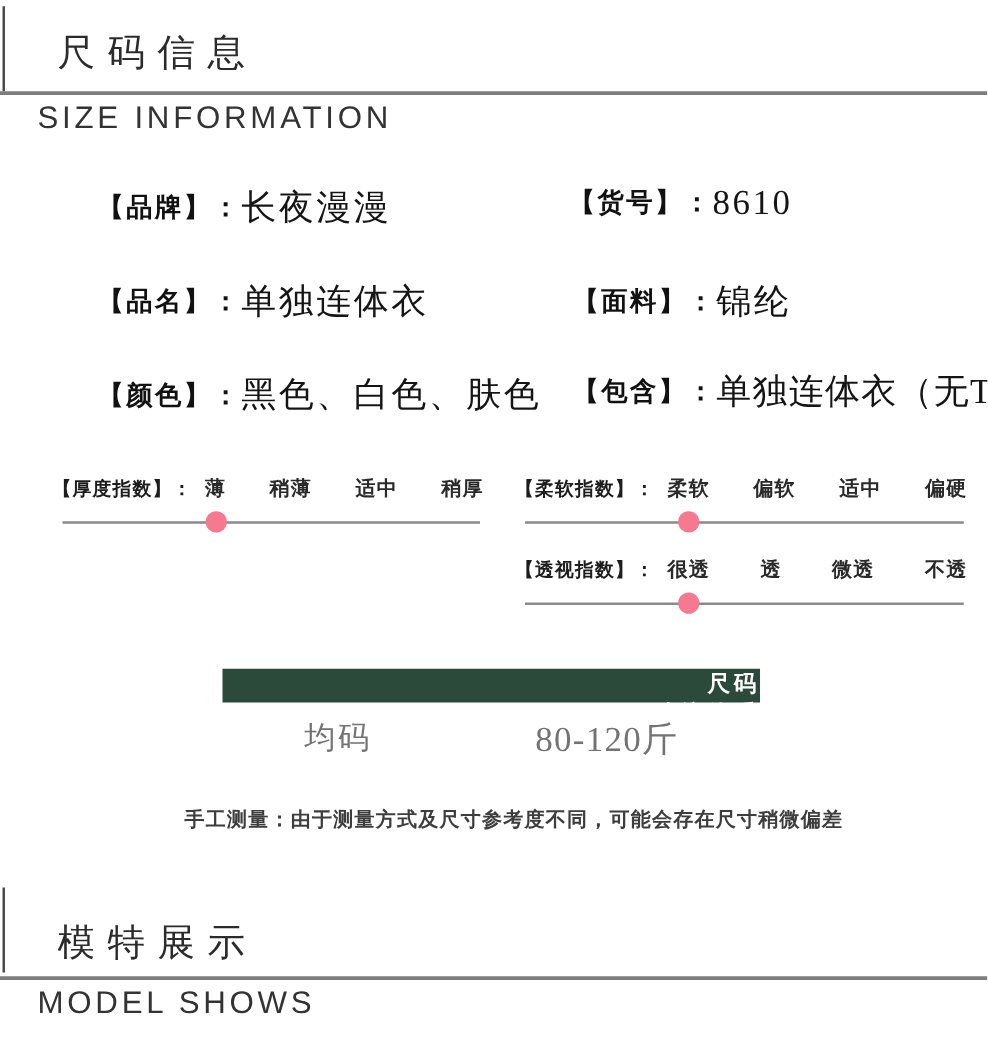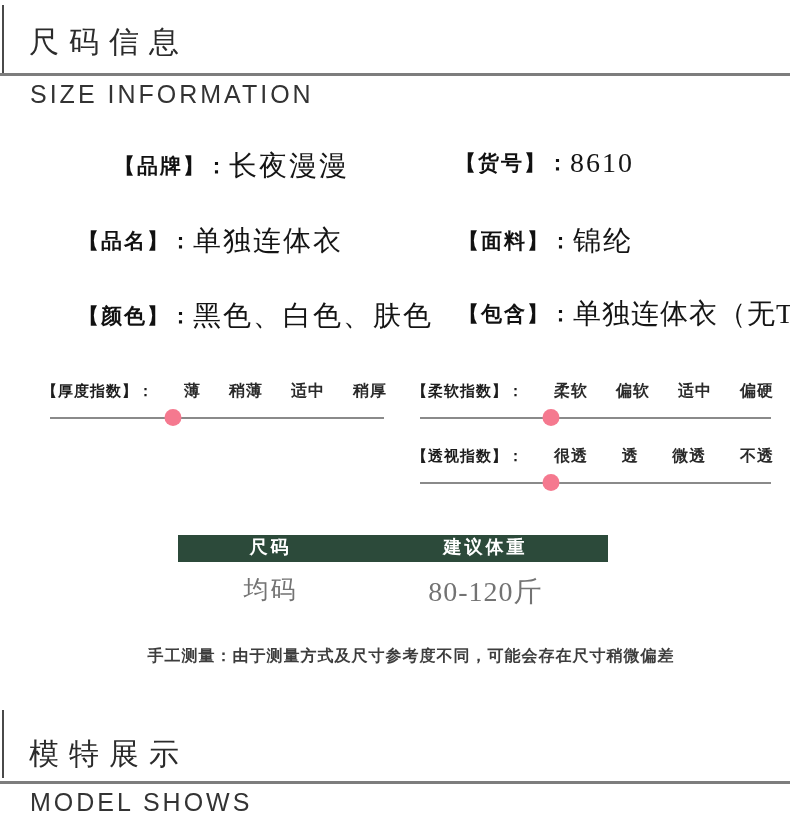--- a/index.html
+++ b/index.html
@@ -13,21 +13,21 @@
     position:relative;
     width:790px;height:837px;
     background:#ffffff;
     overflow:hidden;
     font-family:"Liberation Sans","DejaVu Sans",sans-serif;
     color:#222;
   }
   
   .vline{position:absolute;left:2px;width:2px;background:#4a4a4a;}
   .sec-title{
-    position:absolute;left:29px;
+    position:absolute;left:46px;
     font-size:30px;font-weight:300;letter-spacing:10px;color:#2b2b2b;
     font-family:Liberation Mono, monospace;
   }
   .hr{position:absolute;left:0;width:790px;height:3px;background:var(--divider);}
   .sec-sub{
     position:absolute;left:30px;
     font-size:25px;font-weight:300;letter-spacing:3px;color:#333;
   }
   
   .info-cell{position:absolute;white-space:nowrap;}
@@ -40,40 +40,40 @@
     font-family:"Liberation Serif","DejaVu Serif",serif;
     font-size:28px;letter-spacing:2px;color:#151515;
   }
   .info-value-block{
     display:inline-flex;flex-direction:row;text-align:center;
     font-family:"Liberation Serif","DejaVu Serif",serif;
     font-size:28px;letter-spacing:1px;color:#151515;line-height:34px;
   }
   
   .slider{position:absolute;height:46px;}
-  .slider-row{display:flex;align-items:baseline;gap:20px;}
+  .slider-row{display:flex;align-items:baseline;}
   .slider-title{
     font-weight:bold;font-size:15px;letter-spacing:1px;color:#1d1d1d;white-space:nowrap;
   }
   .slider-options{
     flex:1;display:flex;justify-content:space-between;
     font-weight:bold;font-size:16px;letter-spacing:1px;color:#2a2a2a;
     padding-left:10px;
   }
   .slider-track{position:absolute;left:8px;right:3px;top:36px;height:2px;background:var(--track);}
   .slider-dot{
     position:absolute;top:28px;width:17px;height:17px;border-radius:50%;
     background:var(--pink);transform:translateX(-50%);left:40%;
   }
   
   .size-table{position:absolute;left:178px;top:535px;width:430px;}
   .size-table-header{
     display:flex;background:var(--green);color:#ffffff;
-    height:27px;align-items:flex-start;
-    font-weight:bold;font-size:18px;letter-spacing:3px;
+    height:27px;align-items:flex-end;
+    font-weight:bold;font-size:18px;letter-spacing:3px;flex-direction:column;
   }
   .size-table-body{
     display:flex;margin-top:11px;
     font-family:"Liberation Serif","DejaVu Serif",serif;color:#737373;
   }
   .col-size{flex:0 0 43%;text-align:center;}
   .col-weight{flex:0 0 57%;text-align:center;}
   .size-table-body .col-size{font-size:25px;letter-spacing:2px;}
   .size-table-body .col-weight{font-size:28px;letter-spacing:1px;}
   
@@ -85,21 +85,21 @@
 </head>
 <body>
 
 <div class="page">
 
   <div class="vline" style="top:5px;height:68px;"></div>
   <div class="sec-title" style="top:22px;">尺码信息</div>
   <div class="hr" style="top:73px;"></div>
   <div class="sec-sub" style="top:80px;">SIZE INFORMATION</div>
 
-  <div class="info-cell" style="left:78px;top:147px;margin-left:36px;">
+  <div class="info-cell" style="left:78px;top:147px;">
     <span class="info-label">【品牌】：</span><span class="info-value">长夜漫漫</span>
   </div>
   <div class="info-cell" style="left:455px;top:147px;">
     <span class="info-label">【货号】：</span><span class="info-value">8610</span>
   </div>
 
   <div class="info-cell" style="left:78px;top:222px;">
     <span class="info-label">【品名】：</span><span class="info-value">单独连体衣</span>
   </div>
   <div class="info-cell" style="left:458px;top:222px;">

